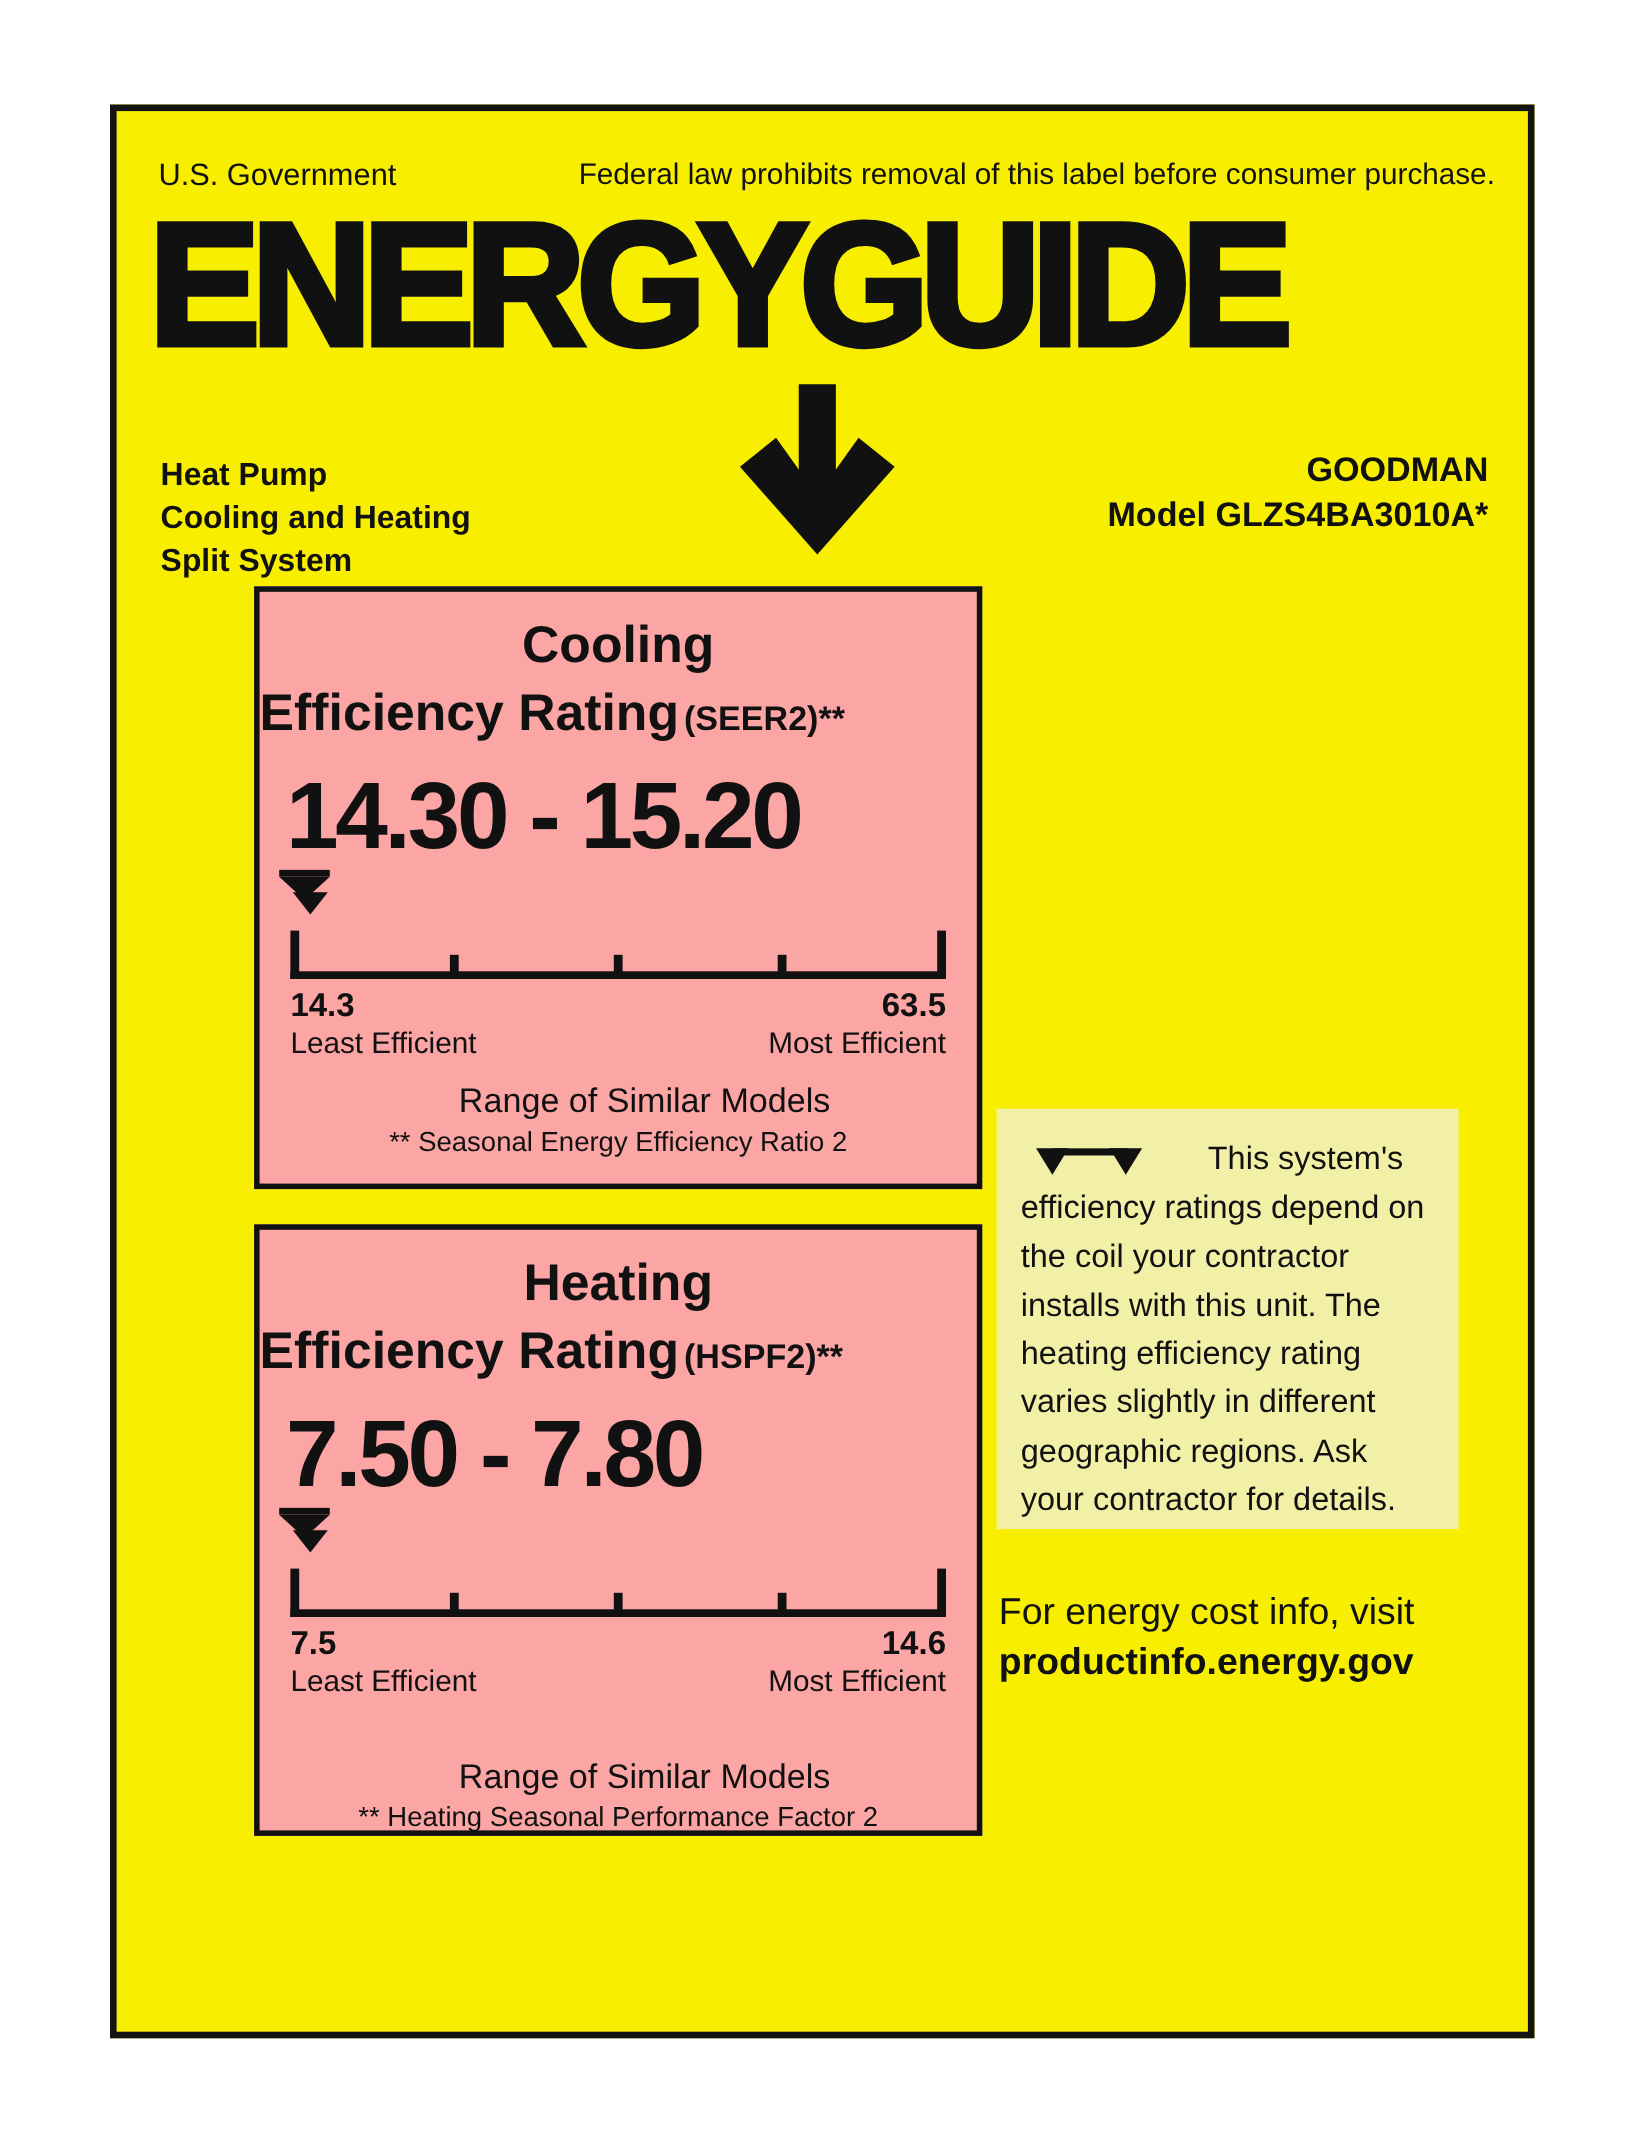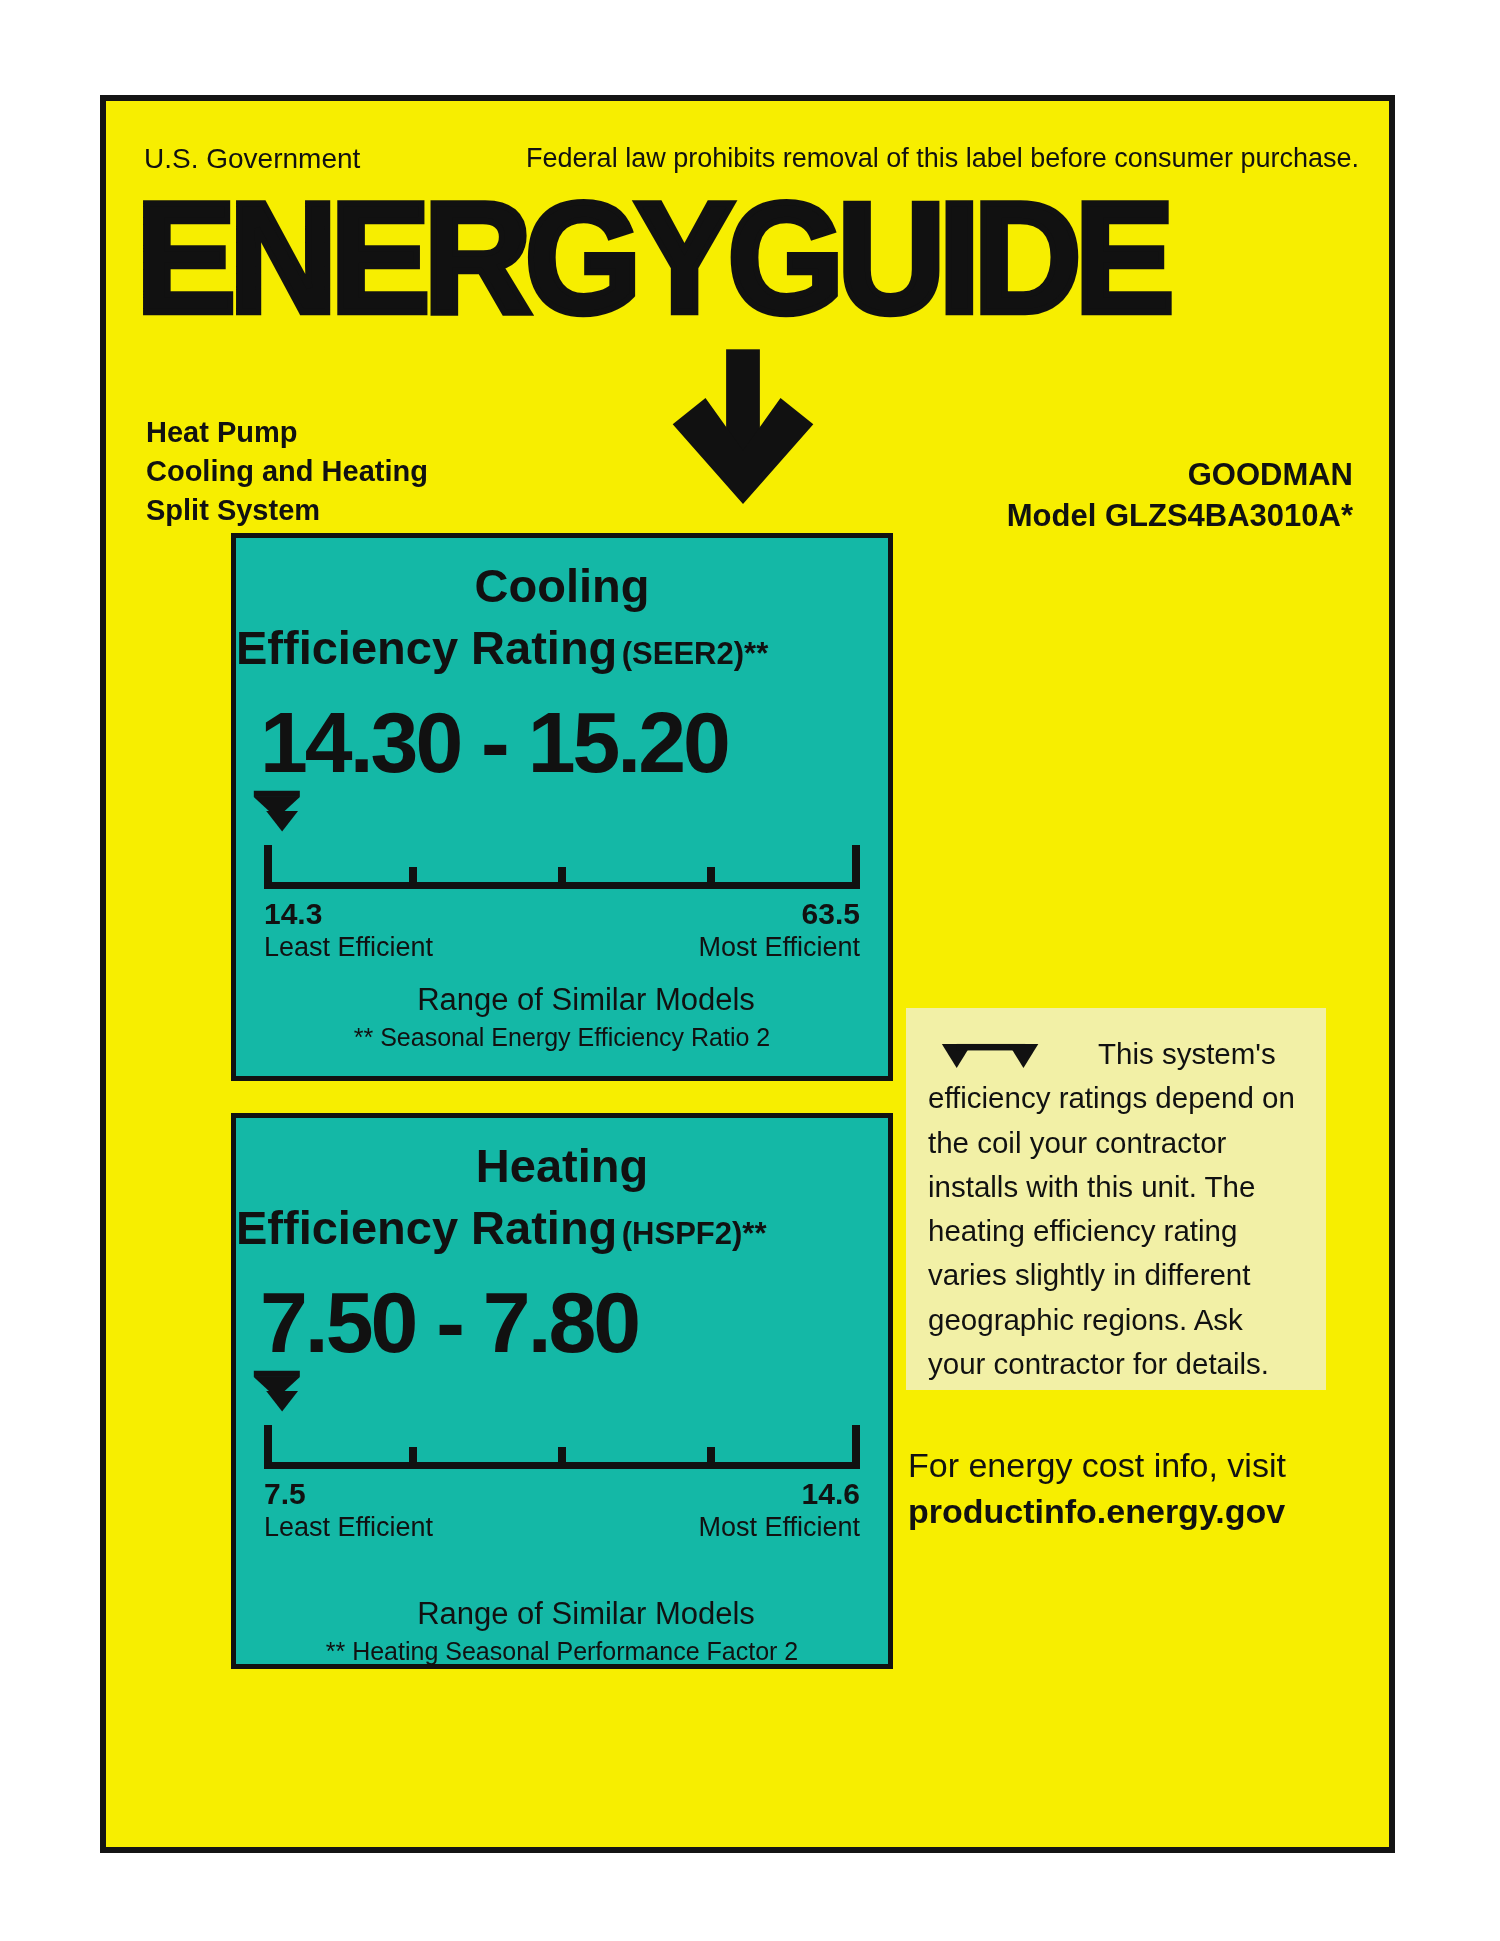--- a/index.html
+++ b/index.html
@@ -19,24 +19,24 @@
   .logo {
     position:absolute; top:78px; left:30px; width:1230px;
     font-size:150px; font-weight:bold; letter-spacing:-7px; line-height:1;
     -webkit-text-stroke:6px #111; white-space:nowrap;
     transform:scaleY(1.05); transform-origin:top left;
   }
   .arrow { position:absolute; left:562px; top:248px; }
 
   
   .ptype { position:absolute; left:40px; top:312px; font-weight:bold; font-size:29px; line-height:1.35; }
-  .brand { position:absolute; right:36px; top:306px; text-align:right; font-weight:bold; font-size:31px; line-height:1.32;margin-top:48px; }
+  .brand { position:absolute; right:36px; top:306px; text-align:right; font-weight:bold; font-size:31px; line-height:1.32; }
 
   
-  .panel { position:absolute; left:125px; width:662px; border:5px solid #111; padding:22px 0 0 0; background:#14b8a6; }
+  .panel { position:absolute; left:125px; width:662px; border:5px solid #111; padding:22px 0 0 0; background:#fca5a5; }
   .panel.cooling { top:432px; height:548px; }
   .panel.heating { top:1012px; height:556px; }
   .panel .title { text-align:center; font-weight:bold; font-size:47px; line-height:1.1; }
   .panel .rating { font-weight:bold; margin-top:8px; }
   .panel .rating .big { font-size:47px; }
   .panel .rating .small { font-size:31px; }
   .panel .value { font-weight:bold; font-size:86px; letter-spacing:-3px; line-height:1; margin:24px 0 0 24px; white-space:nowrap; }
   .marker { margin:4px 0 0 16px; display:block; }
 
   .scale { position:relative; height:44px; margin:6px 28px 0 28px; }

